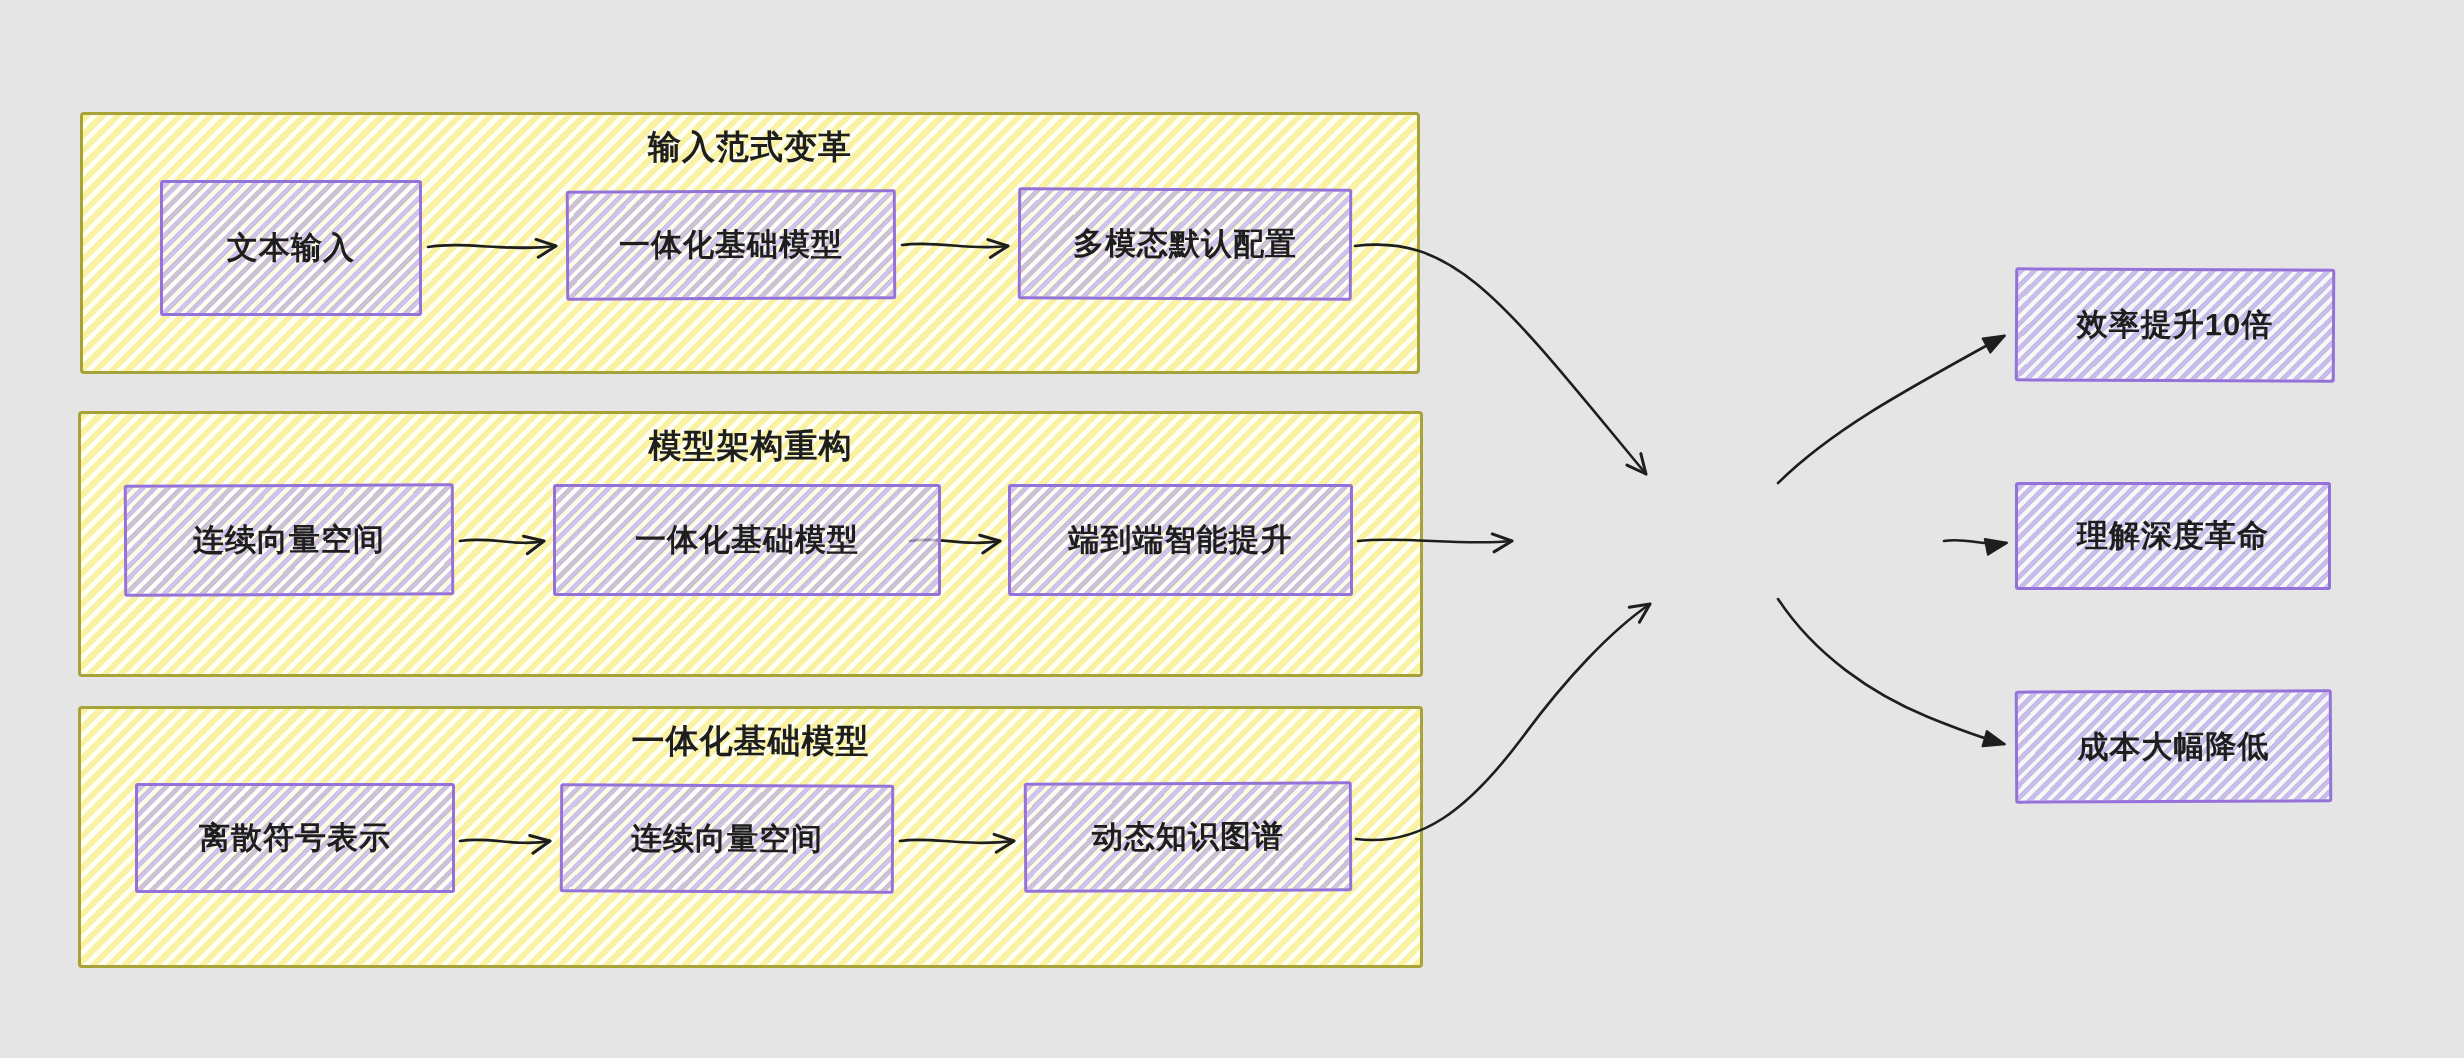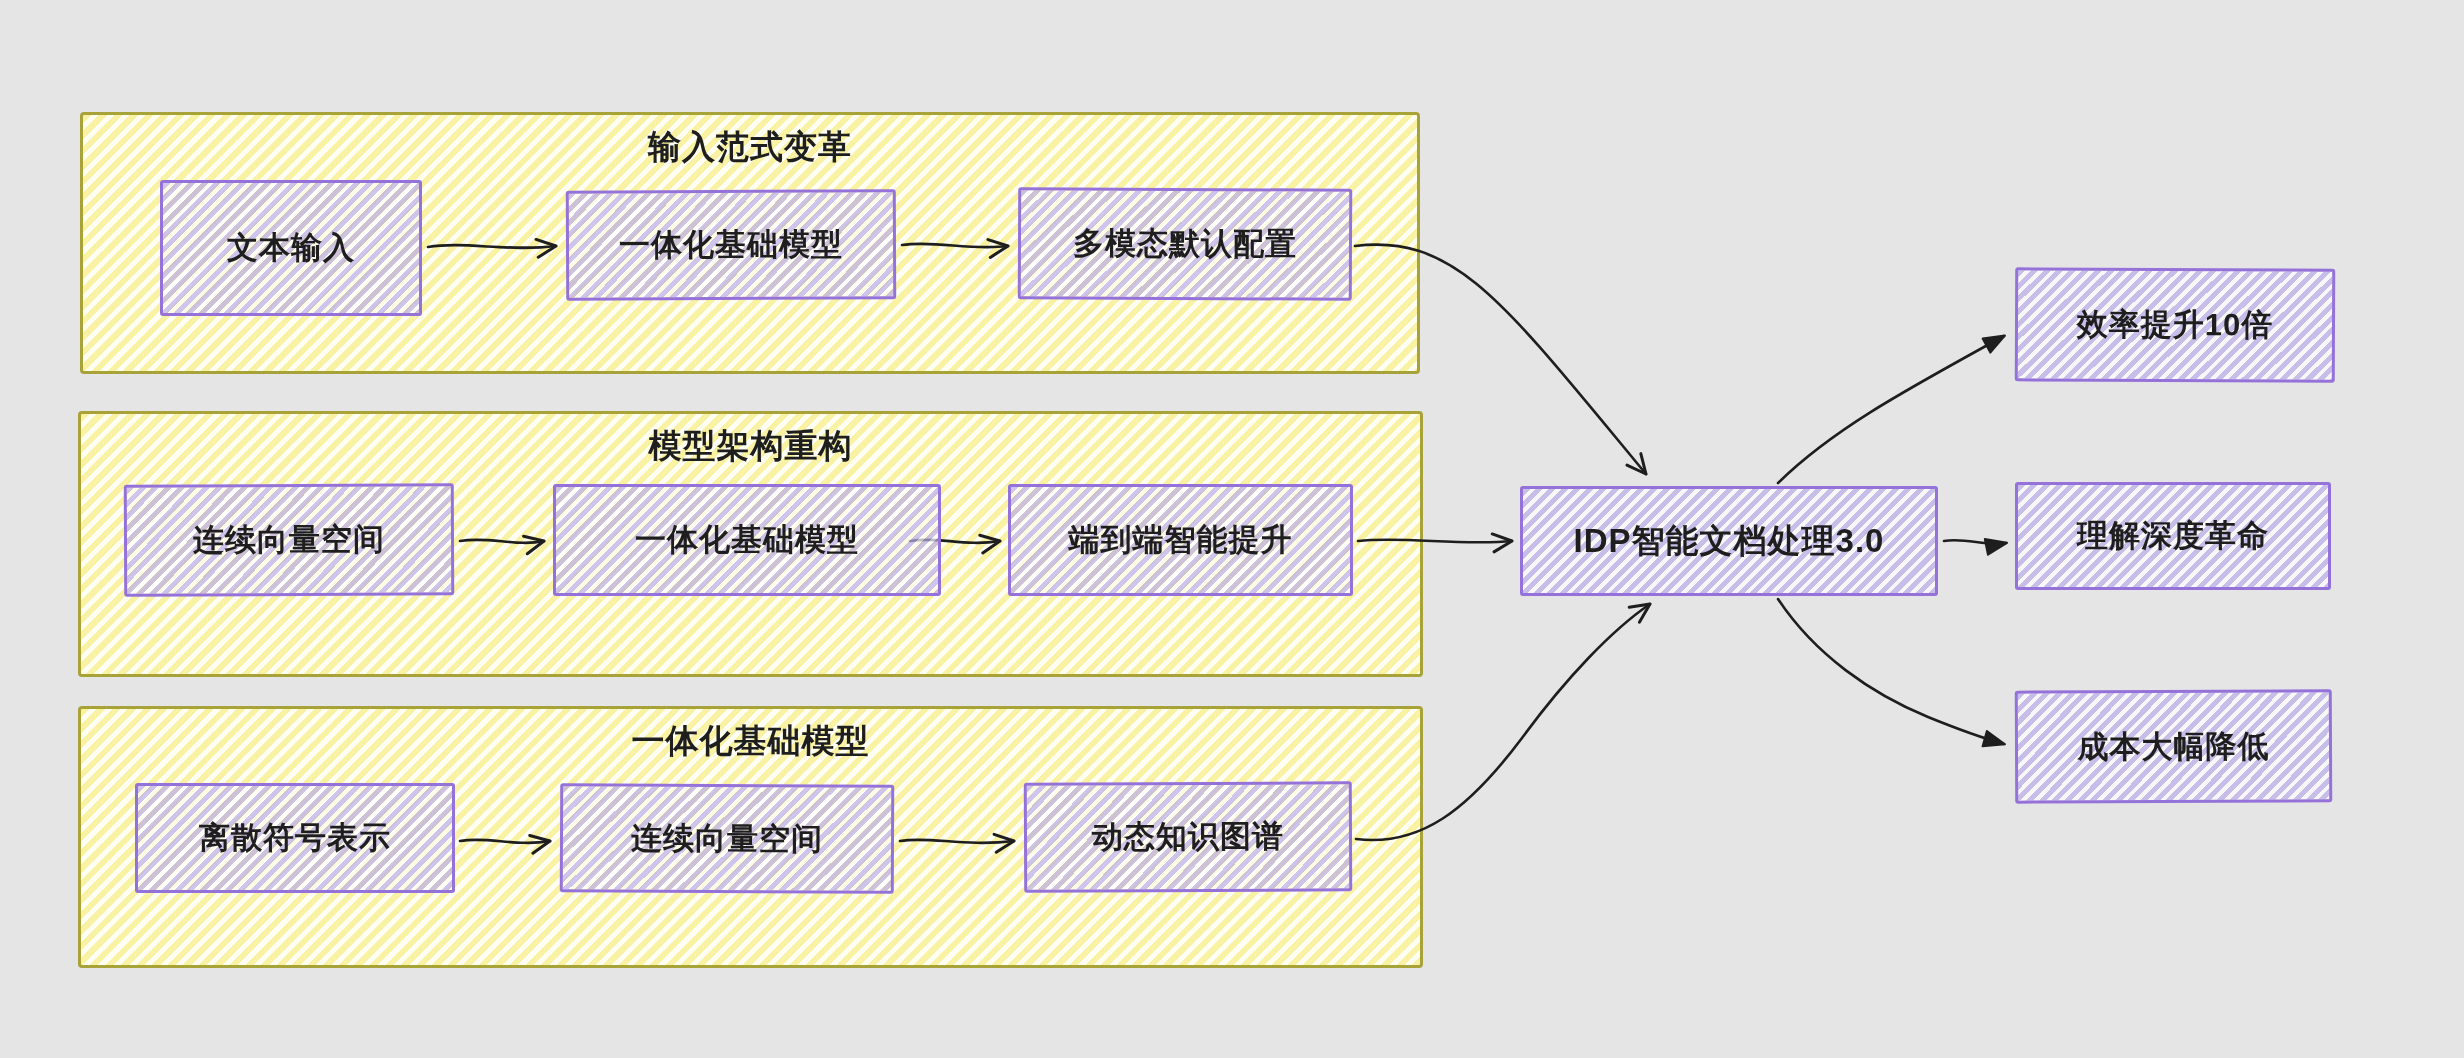--- a/index.html
+++ b/index.html
@@ -148,23 +148,20 @@
   <div class="node" style="left:135px; top:783px; width:320px; height:110px;">
     <span>离散符号表示</span>
   </div>
   <div class="node tilt-a" style="left:560px; top:784px; width:334px; height:109px;">
     <span>连续向量空间</span>
   </div>
   <div class="node tilt-b" style="left:1024px; top:782px; width:328px; height:110px;">
     <span>动态知识图谱</span>
   </div>
 
-  <div class="node" style="left:1520px; top:486px; width:418px; height:110px; font-size:33px;">
-    <span>IDP智能文档处理3.0</span>
-  </div>
 
   <div class="node tilt-a" style="left:2015px; top:268px; width:320px; height:114px;">
     <span>效率提升10倍</span>
   </div>
   <div class="node" style="left:2015px; top:482px; width:316px; height:108px;align-items:center;">
     <span>理解深度革命</span>
   </div>
   <div class="node tilt-b" style="left:2015px; top:690px; width:317px; height:113px;">
     <span>成本大幅降低</span>
   </div>

